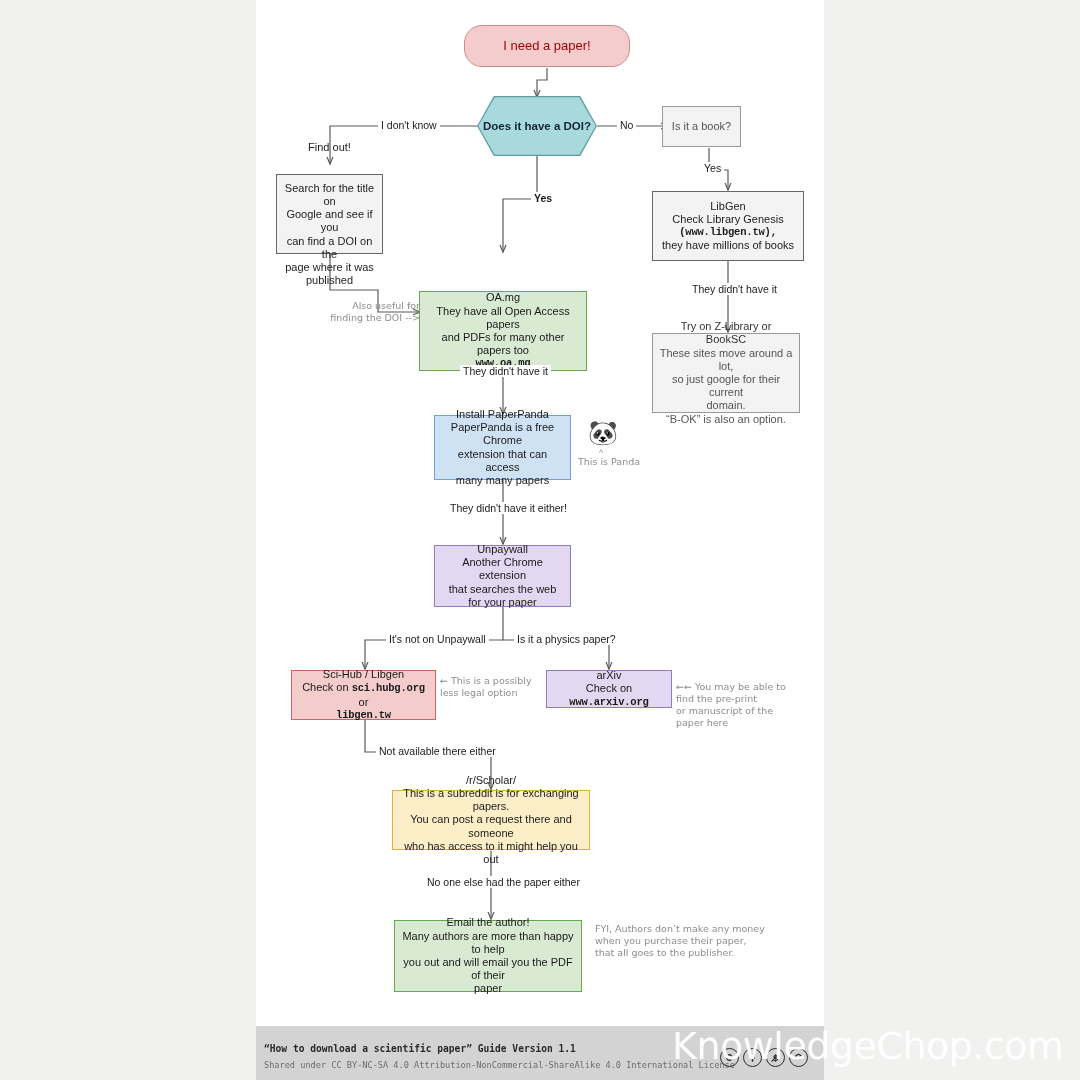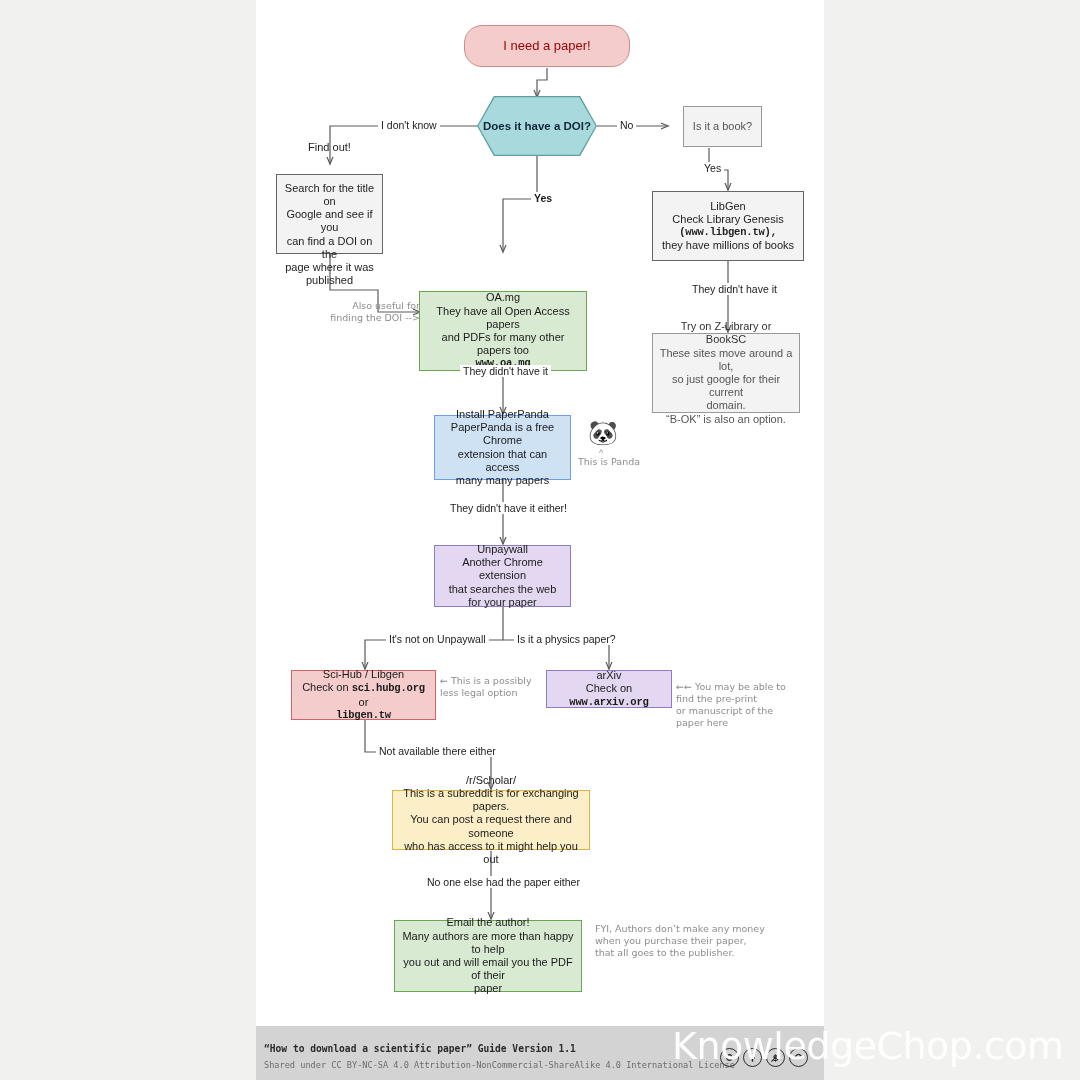--- a/index.html
+++ b/index.html
@@ -145,21 +145,21 @@
     <span class="t">I need a paper!</span>
   </div>
 
   <div class="hexwrap" style="left:477px;top:96px;width:120px;height:60px;">
     <div class="hexborder"></div>
     <div class="hexfill">
       <span>Does it have a DOI?</span>
     </div>
   </div>
 
-  <div class="node gray" style="left:683px;top:106px;width:79px;height:41px;">
+  <div class="node gray" style="left:662px;top:106px;width:79px;height:41px;">
     <span class="l">Is it a book?</span>
   </div>
 
   <div class="node graydark" style="left:276px;top:174px;width:107px;height:80px;">
     <span class="t">Find out!</span>
     <span class="l" style="white-space:pre-line;margin-top:28px;">Search for the title on
 Google and see if you
 can find a DOI on the
 page where it was
 published</span>

